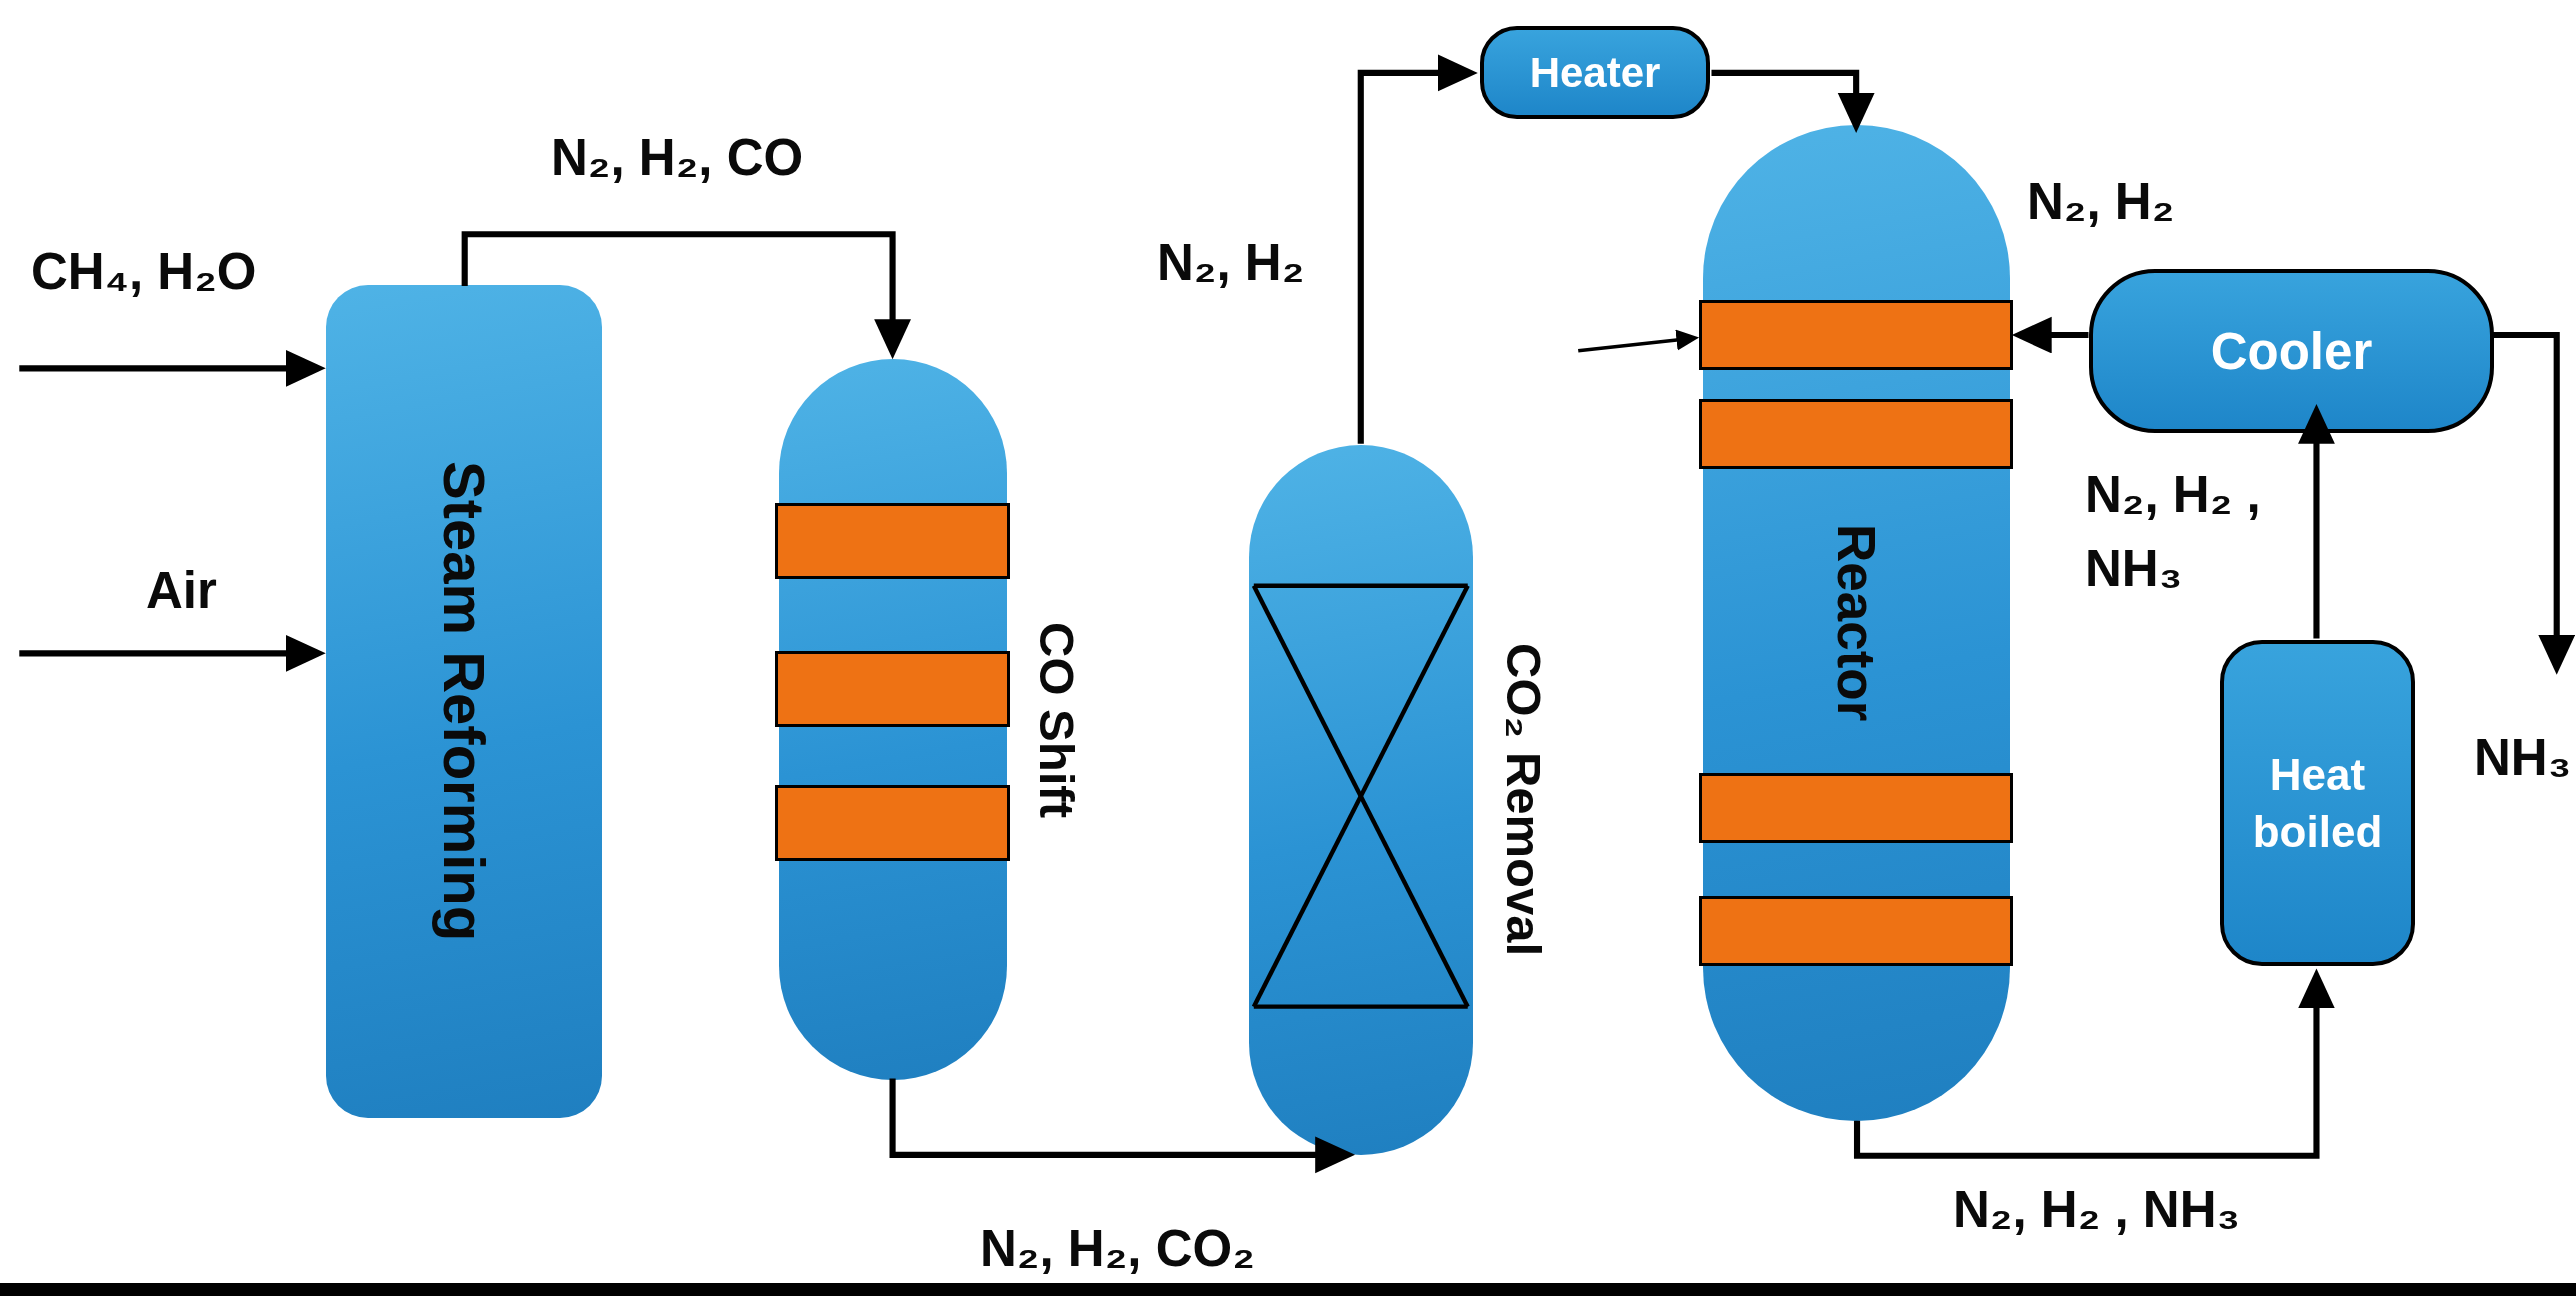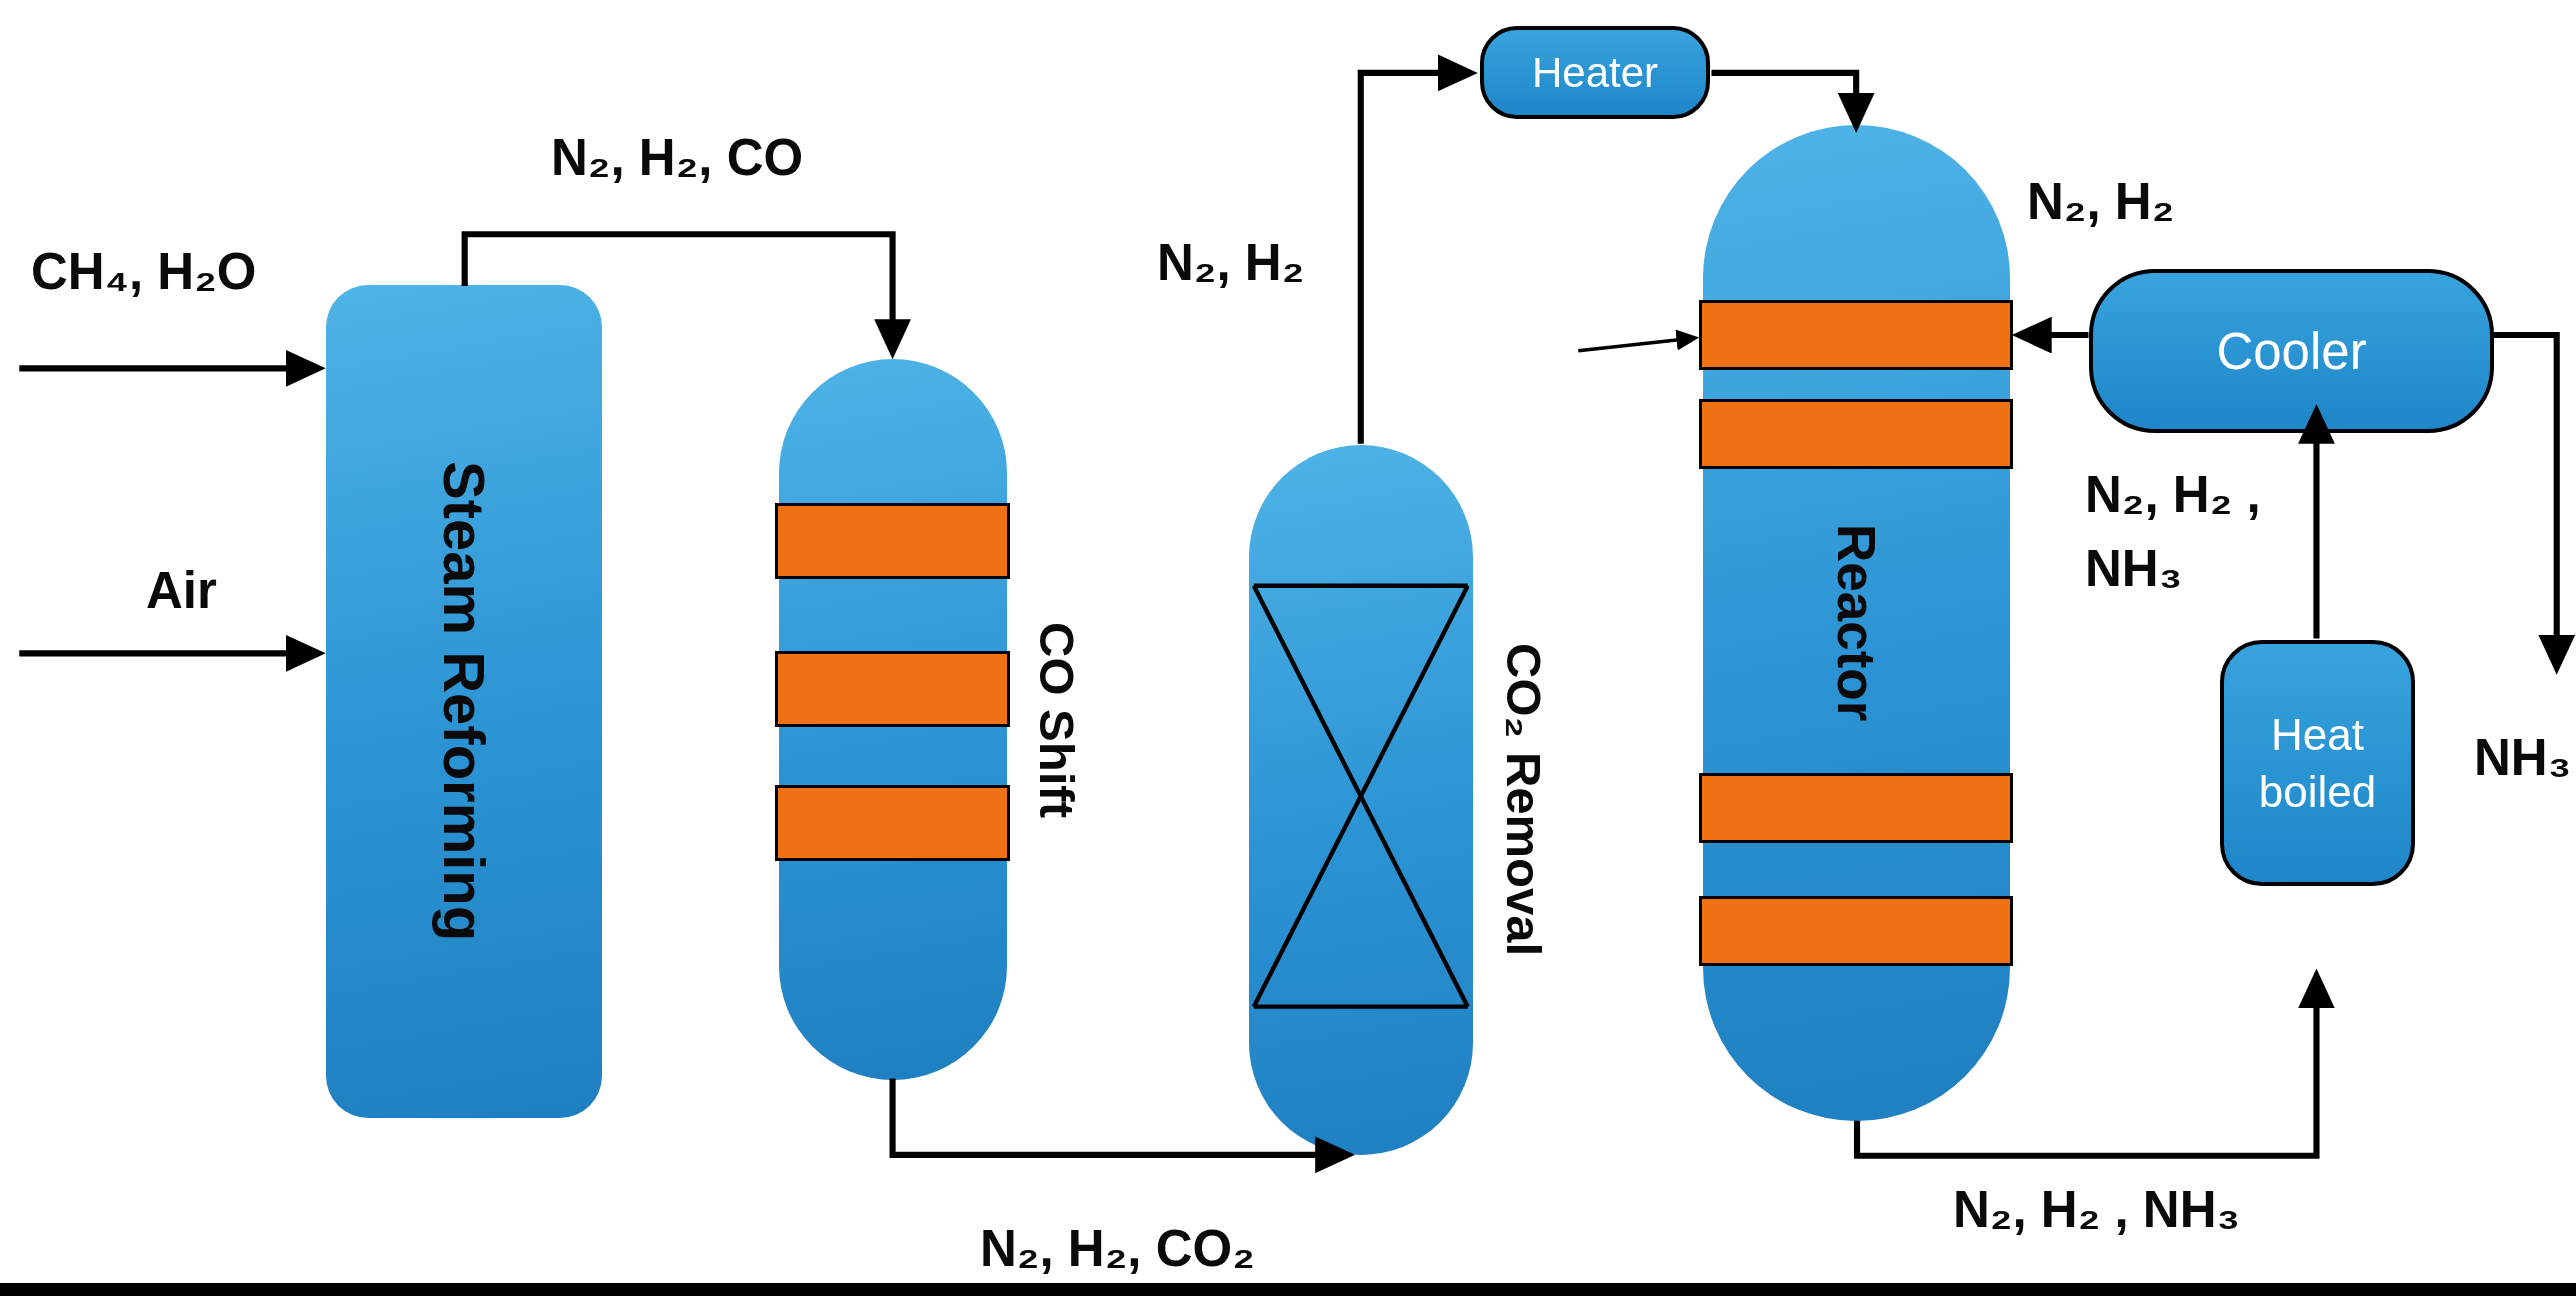--- a/index.html
+++ b/index.html
@@ -24,21 +24,21 @@
     background:var(--band-orange);
     border:3.5px solid #000;
     z-index:2;
   }
   .box {
     position:absolute;
     background:linear-gradient(180deg, var(--box-top), var(--box-bottom));
     border:4.4px solid #000;
     z-index:2;
     display:flex; align-items:center; justify-content:center;
-    color:#ffffff; font-weight:400; text-align:center;
+    color:#ffffff; font-weight:700; text-align:center;
     white-space:pre-line;
   }
   .label {
     position:absolute;
     font-weight:700;
     color:var(--label-color);
     font-size:51px;
     z-index:4;
     white-space:pre-line;
   }
@@ -75,21 +75,21 @@
   .reactor { left:1703px; top:125px; width:307px; height:996px; border-radius:153px; }
   .reactor-label { font-size:53px; }
   .b-r1 { left:1699px; top:300px;  width:314px; height:70px; }
   .b-r2 { left:1699px; top:399px;  width:314px; height:70px; }
   .b-r3 { left:1699px; top:773px;  width:314px; height:70px; }
   .b-r4 { left:1699px; top:896px; width:314px; height:70px; }
 
   
   .heater { left:1480px; top:26px;  width:230px; height:93px; border-radius:37px; font-size:42px; }
   .cooler { left:2089px; top:269px; width:405px; height:164px; border-radius:66px; font-size:51px; }
-  .heatboiled { left:2220px; top:640px; width:195px; height:246px; border-radius:42px; font-size:44px; line-height:1.3; }
+  .heatboiled { left:2220px; top:640px; width:195px; height:326px; border-radius:42px; font-size:44px; line-height:1.3; }
 
   
   .l-feed1    { left:31px;   top:242px; }
   .l-air      { left:110px;  top:561px;margin-left:36px; }
   .l-syngas   { left:551px;  top:128px; }
   .l-shift    { left:980px; top:1219px; }
   .l-toheater { left:1157px; top:233px; }
   .l-inlet    { left:2027px; top:172px; }
   .l-tocooler { left:2085px; top:458px; line-height:1.45; }
   .l-outlet   { left:1953px; top:1180px; }

